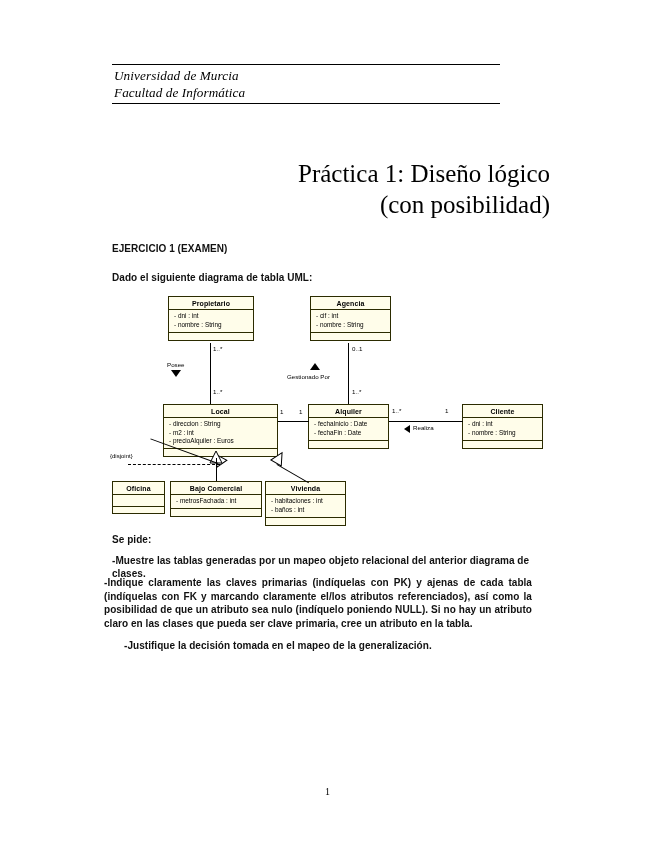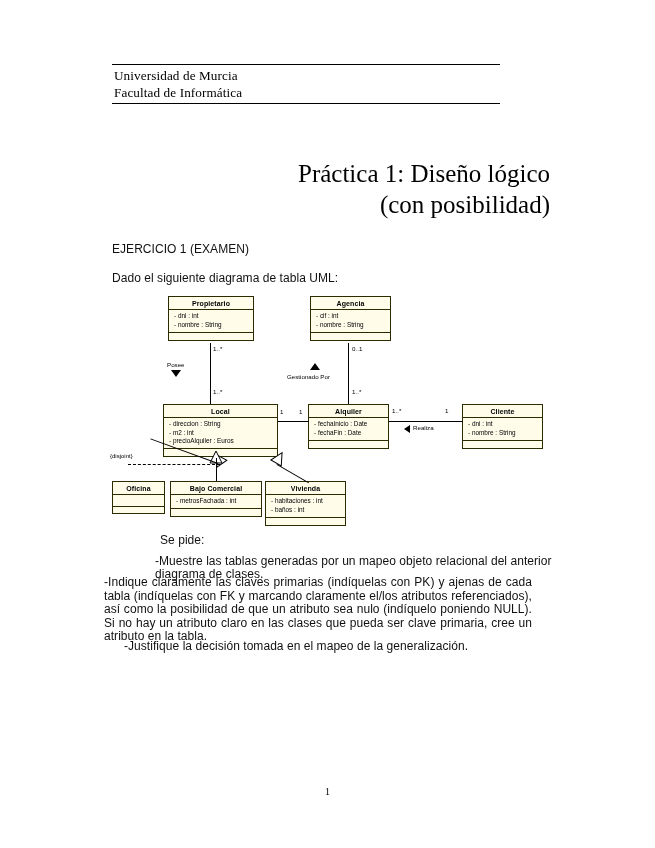--- a/index.html
+++ b/index.html
@@ -23,20 +23,21 @@
     top: 64px;
     width: 388px;
   }
   .rule {
     border-top: 1.6px solid #000;
     width: 100%;
   }
   .rule.thin { border-top: 1px solid #000; }
   #header-lines {
     font-family: "Liberation Serif", serif;
+    font-style: italic;
     font-size: 13.2px;
     line-height: 16.6px;
     padding: 3px 0 2px 2px;
     letter-spacing: 0.1px;
   }
   #header-lines div { white-space: nowrap; }
 
   
   #doc-title {
     position: absolute;
@@ -46,30 +47,30 @@
     text-align: right;
     font-family: "Liberation Serif", serif;
     font-size: 25px;
     line-height: 31px;
   }
 
   
   .body-text {
     position: absolute;
     font-family: "Liberation Sans", sans-serif;
-    font-weight: normal;
-    font-size: 12px;
+    font-weight: bold;
+    font-size: 10px;
     line-height: 12.5px;
     letter-spacing: 0.05px;
     color: #111;
   }
   #ex-heading { left: 112px; top: 243px; }
   #ex-intro   { left: 112px; top: 272px; }
-  #se-pide    { left: 112px; top: 534px; margin-left: 48px; }
-  #req-1      { left: 112px; top: 555px; width: 428px; margin-left: 43px; }
+  #se-pide    { left: 112px; top: 534px; }
+  #req-1      { left: 112px; top: 555px; width: 428px; }
   #req-2      { left: 104px; top: 576px; width: 428px; text-align: justify; line-height: 13.5px;}
   #req-3      { left: 124px; top: 640px; width: 428px; }
 
   
   #page-number {
     position: absolute;
     left: 0; right: 0;
     top: 786px;
     text-align: center;
     font-family: "Liberation Serif", serif;

